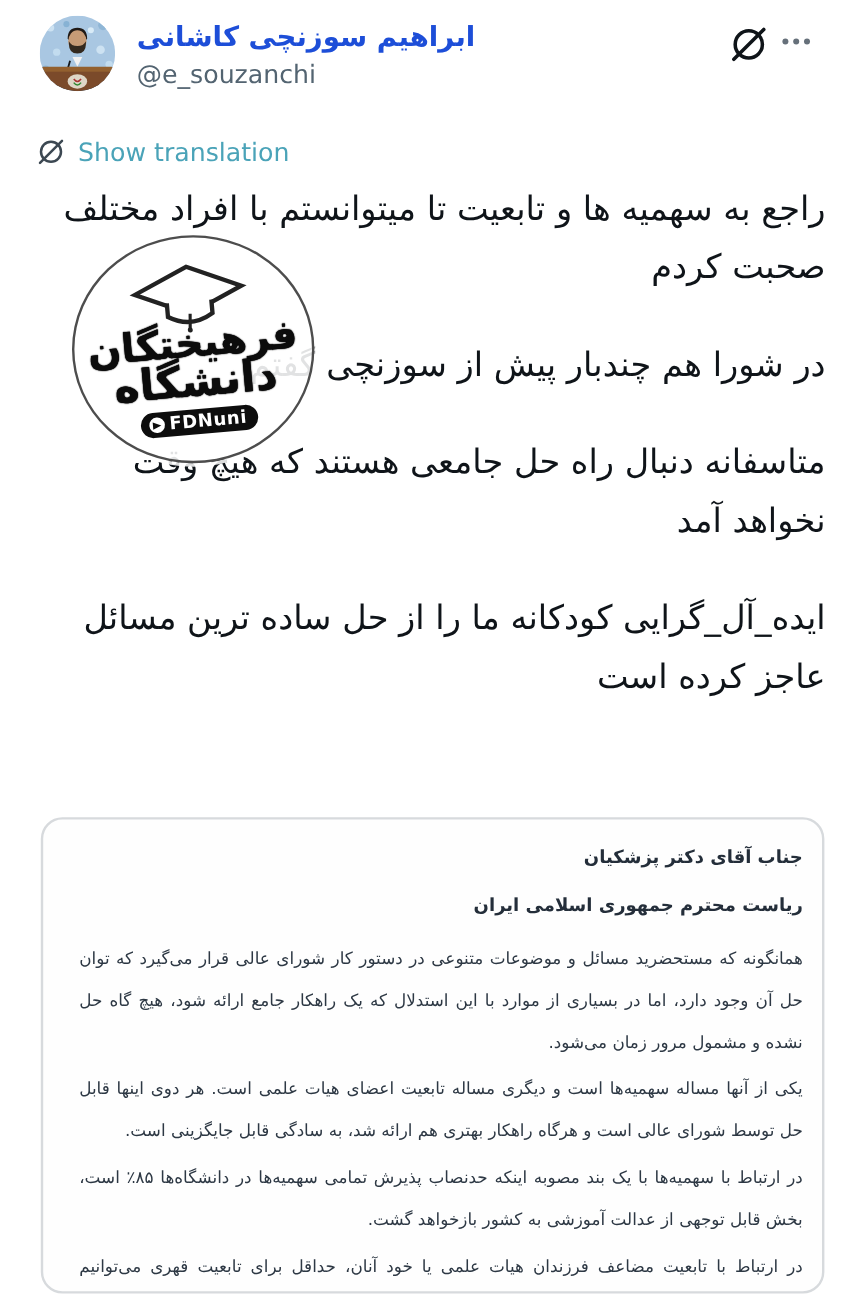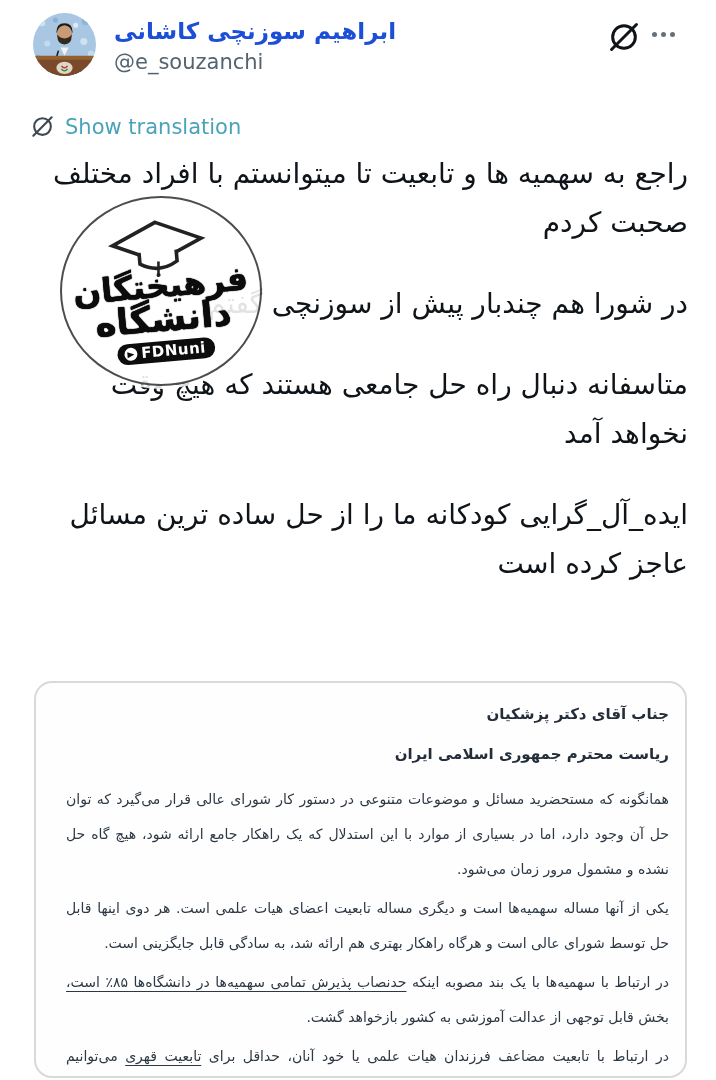--- a/index.html
+++ b/index.html
@@ -88,21 +88,21 @@
   }
   .letter-card .sal{
     font-weight:bold;color:#242e3a;font-size:15px;
     margin:0 0 17px 0;line-height:1.5;
   }
   .letter-card .sal2{}
   .letter-card .lp{
     color:#2d3844;font-size:14px;line-height:2.5;
     text-align:justify;margin:0 0 4px 0;
   }
-  .letter-card .u{text-decoration:underline;text-underline-offset:4px;}
+  .letter-card .u{text-underline-offset:4px;}
 </style>
 </head>
 <body>
 
 <div class="page">
 
   <div class="avatar">
     <svg viewBox="0 0 62 62" width="63" height="63">
       <rect width="62" height="62" fill="#a9c7e2"></rect>
       <circle cx="9" cy="10" r="3" fill="#cde2f2"></circle>

